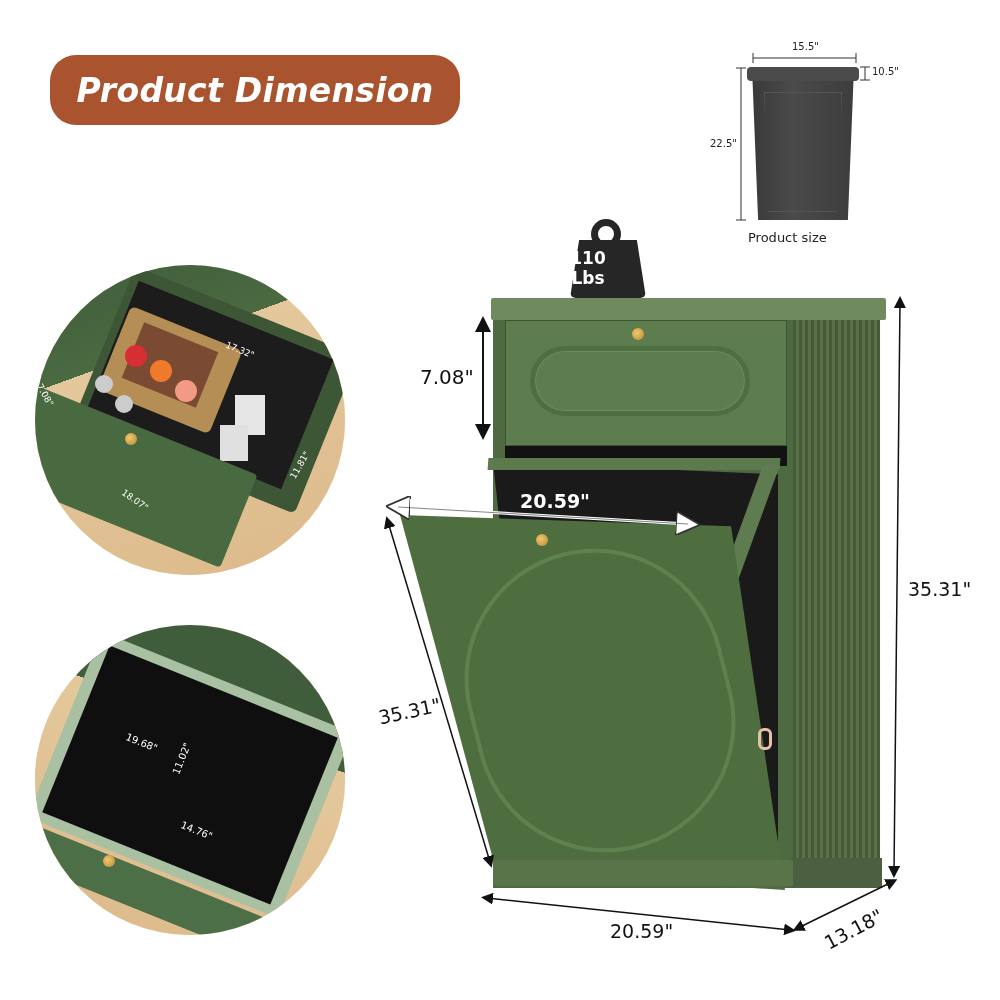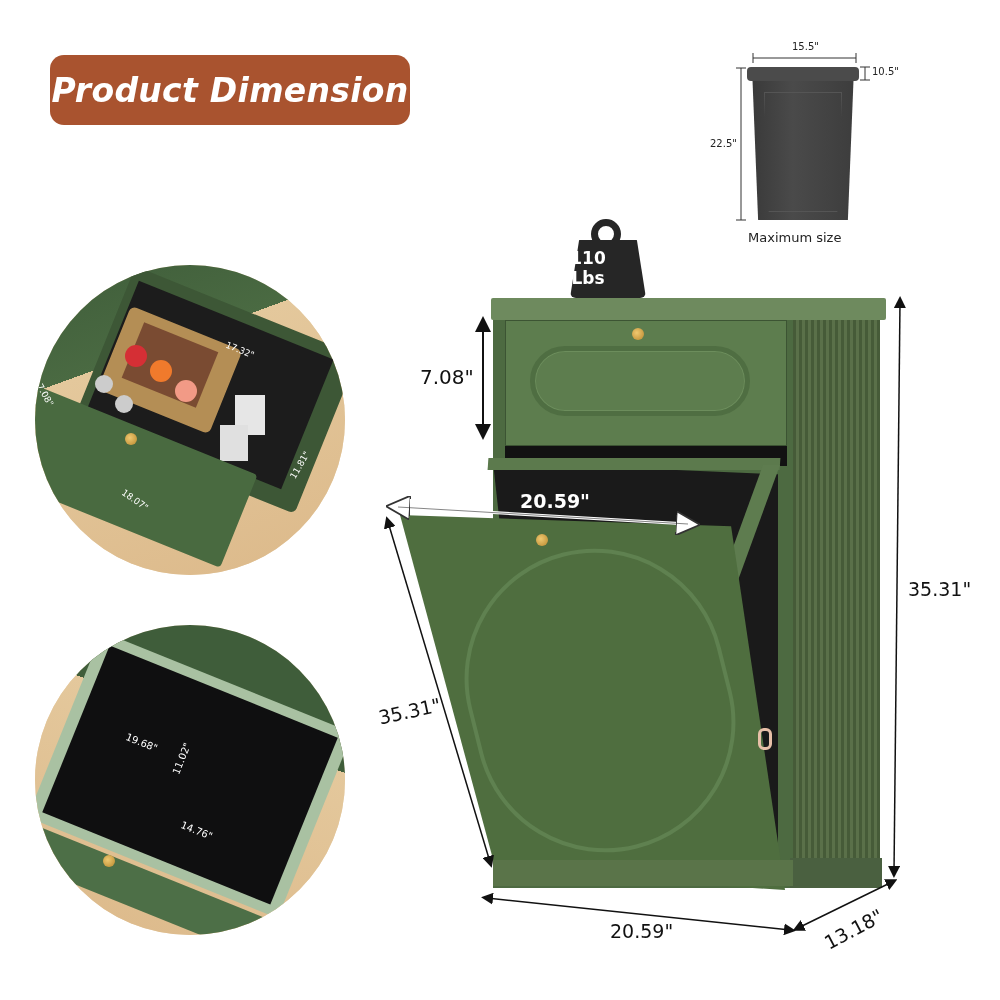--- a/index.html
+++ b/index.html
@@ -1,21 +1,21 @@
 <!DOCTYPE html>
 <html><head>
   <meta charset="utf-8">
   <style>
     * { box-sizing: border-box; margin: 0; padding: 0; }
     html, body { width: 1000px; height: 1000px; background: #ffffff; overflow: hidden; }
     body { position: relative; font-family: "DejaVu Sans", "Liberation Sans", sans-serif; }
 
     .title-badge {
-      position: absolute; left: 50px; top: 55px; width: 360px; height: 70px;
-      background: #a9532f; border-radius: 14px;
+      position: absolute; left: 50px; top: 55px; width: 410px; height: 70px;
+      background: #a9532f; border-radius: 26px;
       display: flex; align-items: center; justify-content: center;
     }
     .title-badge span {
       color: #ffffff; font-size: 33px; font-weight: bold; font-style: italic;
       font-family: "DejaVu Sans", sans-serif; letter-spacing: 0.3px;
     }
 
     .abs { position: absolute; }
     .dim-label { position: absolute; color: #111; white-space: nowrap; font-family: "DejaVu Sans", sans-serif; }
 
@@ -94,21 +94,21 @@
   <span>Product Dimension</span>
 </div>
 
 <div>
   <div class="bin-body"></div>
   <div class="bin-rim"></div>
   <div class="bin-panel"></div>
   <span class="dim-label small-dim" style="left:792px;top:41px;">15.5"</span>
   <span class="dim-label small-dim" style="left:872px;top:66px;">10.5"</span>
   <span class="dim-label small-dim" style="left:710px;top:138px;">22.5"</span>
-  <span class="dim-label" style="left:748px;top:230px;font-size:13px;color:#222;">Maximum size</span>
+  <span class="dim-label" style="left:748px;top:230px;font-size:13px;color:#222;">Product size</span>
 </div>
 
 <div class="circle circle-1">
   <div class="abs" style="left:0;top:0;width:310px;height:310px;background:linear-gradient(160deg,#3f5d3a 0%,#4a6a42 30%,#e4c89c 30%,#dcb98a 100%);"></div>
   <div class="abs" style="left:60px;top:40px;width:240px;height:170px;background:#3d5736;transform:rotate(22deg);border-radius:6px;"></div>
   <div class="abs" style="left:70px;top:50px;width:210px;height:140px;background:#1c1c1c;transform:rotate(22deg);"></div>
   <div class="abs" style="left:75px;top:60px;width:120px;height:90px;background:#b48e55;transform:rotate(22deg);border-radius:6px;"></div>
   <div class="abs" style="left:95px;top:70px;width:80px;height:60px;background:#7a4b32;transform:rotate(22deg);"></div>
   <div class="abs" style="left:90px;top:80px;width:22px;height:22px;border-radius:50%;background:#d52f35;"></div>
   <div class="abs" style="left:115px;top:95px;width:22px;height:22px;border-radius:50%;background:#f07a2c;"></div>

